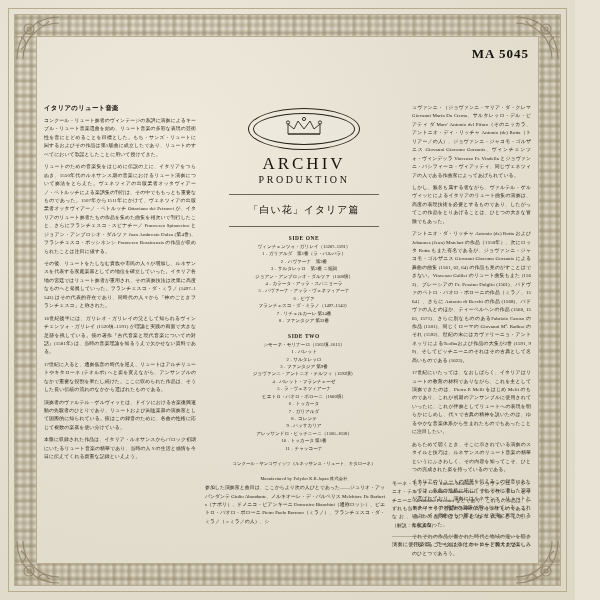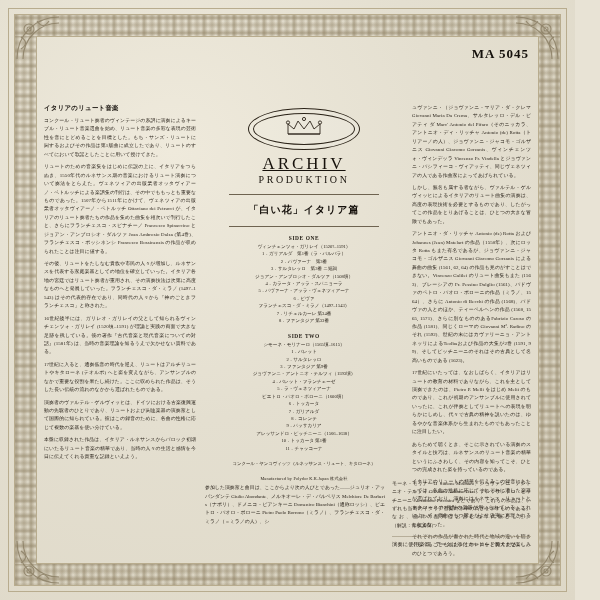--- a/index.html
+++ b/index.html
@@ -151,39 +151,38 @@
     position: absolute;
     left: 50%; top: 7px;
     transform: translateX(-50%);
   }
   .archiv-title {
     font-family: "Liberation Serif", serif;
     font-size: 17px;
     letter-spacing: 3px;
     color: #17120c;
     line-height: 1.05;
-    text-decoration: underline;
   }
   .archiv-sub {
     font-family: "Liberation Serif", serif;
     font-size: 10px;
     letter-spacing: 2.6px;
     color: #17120c;
     margin-top: 1px;
   }
   .title-rule {
     width: 150px;
     height: 1px;
     background: #6e6350;
     margin: 9px auto 8px;
   }
   .album-title {
     font-family: "Liberation Serif", serif;
     font-size: 10px;
-    font-weight: bold;
+    font-weight: normal;
     color: #140f0a;
     letter-spacing: 1px;
   }
 
   .side-head {
     font-family: "Liberation Serif", serif;
     font-size: 5.4px;
     font-weight: bold;
     color: #201a12;
     margin: 8px 0 2px;

